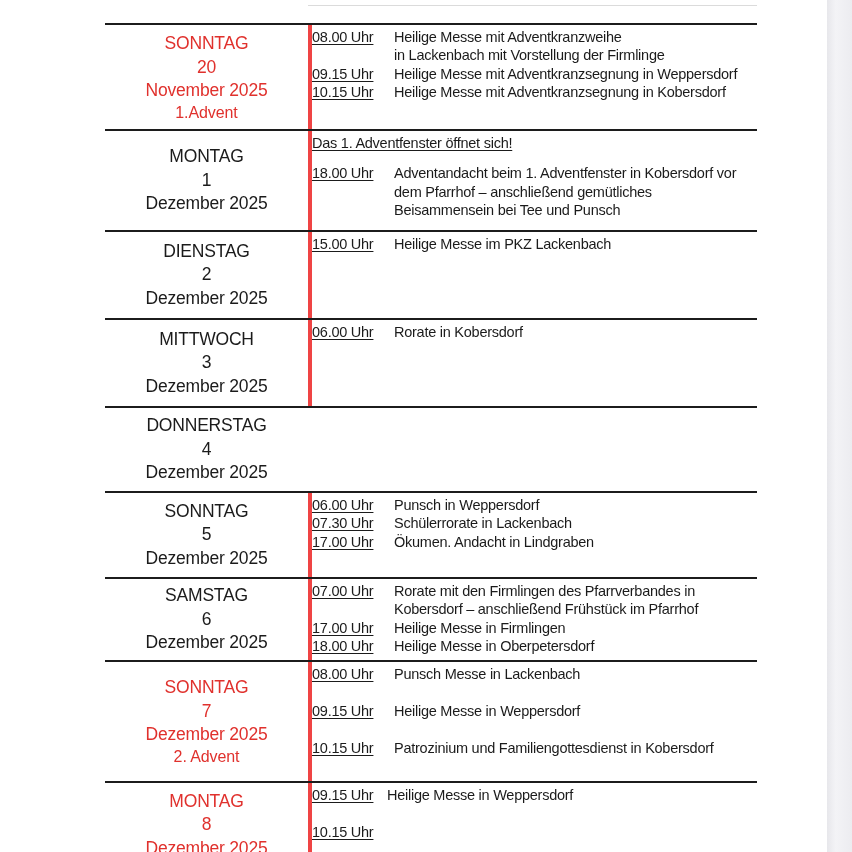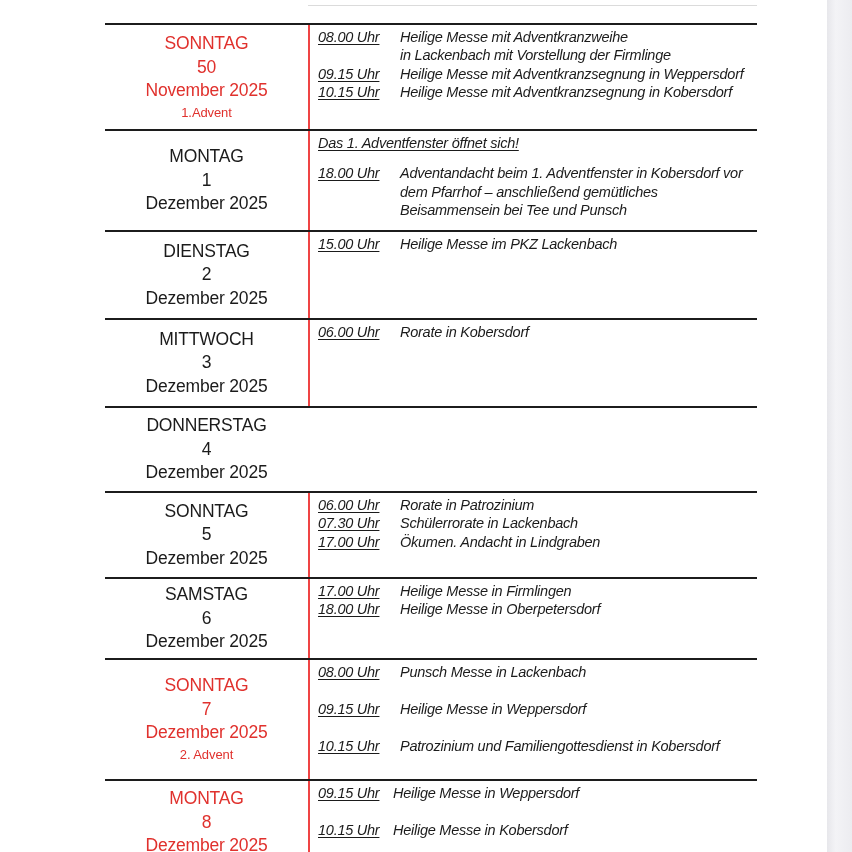--- a/index.html
+++ b/index.html
@@ -19,26 +19,25 @@
   .sheet { position:absolute; left:105px; top:23px; width:652px; }
   .row { display:flex; border-top:2px solid #1c1c1c; box-sizing:border-box; }
   .r0{min-height:106px}.r1{min-height:101px}.r2{min-height:88px}.r3{min-height:88px}
   .r4{min-height:85px}.r5{min-height:86px}.r6{min-height:79px}.r7{min-height:118px}.r8{min-height:86px}
   .cell-left {
     flex:0 0 203px; width:203px; box-sizing:border-box;
     display:flex; flex-direction:column; justify-content:center; align-items:center;
     text-align:center; padding:4px 6px;
   }
   .cell-right {
-    flex:1; box-sizing:border-box; border-left:2px solid #ef4444;
-    padding:3px 4px 4px 8px;
-    font-style:italic;
+    flex:1; box-sizing:border-box; border-left:4px solid #ef4444;
+    padding:3px 4px 4px 0;
   }
   .day,.num,.my { font-size:17.5px; line-height:23.5px; letter-spacing:-0.2px; }
-  .note { font-size:13px; line-height:19px; letter-spacing:-0.1px; }
+  .note { font-size:16px; line-height:19px; letter-spacing:-0.1px; }
   .red { color:#e0312d; }
   .event {
     display:flex; align-items:flex-start;
     font-size:14.5px; line-height:18.4px; letter-spacing:-0.25px;
   }
   .time {
     flex:0 0 82px; white-space:nowrap;
     text-decoration:underline; text-underline-offset:2px;
   }
   .tight .time { flex-basis:75px; }
@@ -54,21 +53,21 @@
 <body>
 
 <div class="ghost-line"></div>
 <div class="edge-strip"></div>
 
 <div class="sheet">
 
   <div class="row r0">
     <div class="cell-left red">
       <div class="day">SONNTAG</div>
-      <div class="num">50</div>
+      <div class="num">20</div>
       <div class="my">November 2025</div>
       <div class="note">1.Advent</div>
     </div>
     <div class="cell-right">
       <div class="event">
         <span class="time">08.00 Uhr</span>
         <span class="desc">Heilige Messe mit Adventkranzweihe
 in Lackenbach mit Vorstellung der Firmlinge</span>
       </div>
       <div class="event">
@@ -137,40 +136,45 @@
 
   <div class="row r5">
     <div class="cell-left">
       <div class="day">SONNTAG</div>
       <div class="num">5</div>
       <div class="my">Dezember 2025</div>
     </div>
     <div class="cell-right">
       <div class="event">
         <span class="time">06.00 Uhr</span>
-        <span class="desc">Rorate in Patrozinium</span>
+        <span class="desc">Punsch in Weppersdorf</span>
       </div>
       <div class="event">
         <span class="time">07.30 Uhr</span>
         <span class="desc">Schülerrorate in Lackenbach</span>
       </div>
       <div class="event">
         <span class="time">17.00 Uhr</span>
         <span class="desc">Ökumen. Andacht in Lindgraben</span>
       </div>
     </div>
   </div>
 
   <div class="row r6">
     <div class="cell-left">
       <div class="day">SAMSTAG</div>
       <div class="num">6</div>
       <div class="my">Dezember 2025</div>
     </div>
     <div class="cell-right">
+      <div class="event">
+        <span class="time">07.00 Uhr</span>
+        <span class="desc">Rorate mit den Firmlingen des Pfarrverbandes in
+Kobersdorf – anschließend Frühstück im Pfarrhof</span>
+      </div>
       <div class="event">
         <span class="time">17.00 Uhr</span>
         <span class="desc">Heilige Messe in Firmlingen</span>
       </div>
       <div class="event">
         <span class="time">18.00 Uhr</span>
         <span class="desc">Heilige Messe in Oberpetersdorf</span>
       </div>
     </div>
   </div>
@@ -204,18 +208,17 @@
       <div class="num">8</div>
       <div class="my">Dezember 2025</div>
     </div>
     <div class="cell-right spread tight">
       <div class="event">
         <span class="time">09.15 Uhr</span>
         <span class="desc">Heilige Messe in Weppersdorf</span>
       </div>
       <div class="event">
         <span class="time">10.15 Uhr</span>
-        <span class="desc">Heilige Messe in Kobersdorf</span>
       </div>
     </div>
   </div>
 
 </div>
 
 </body></html>

